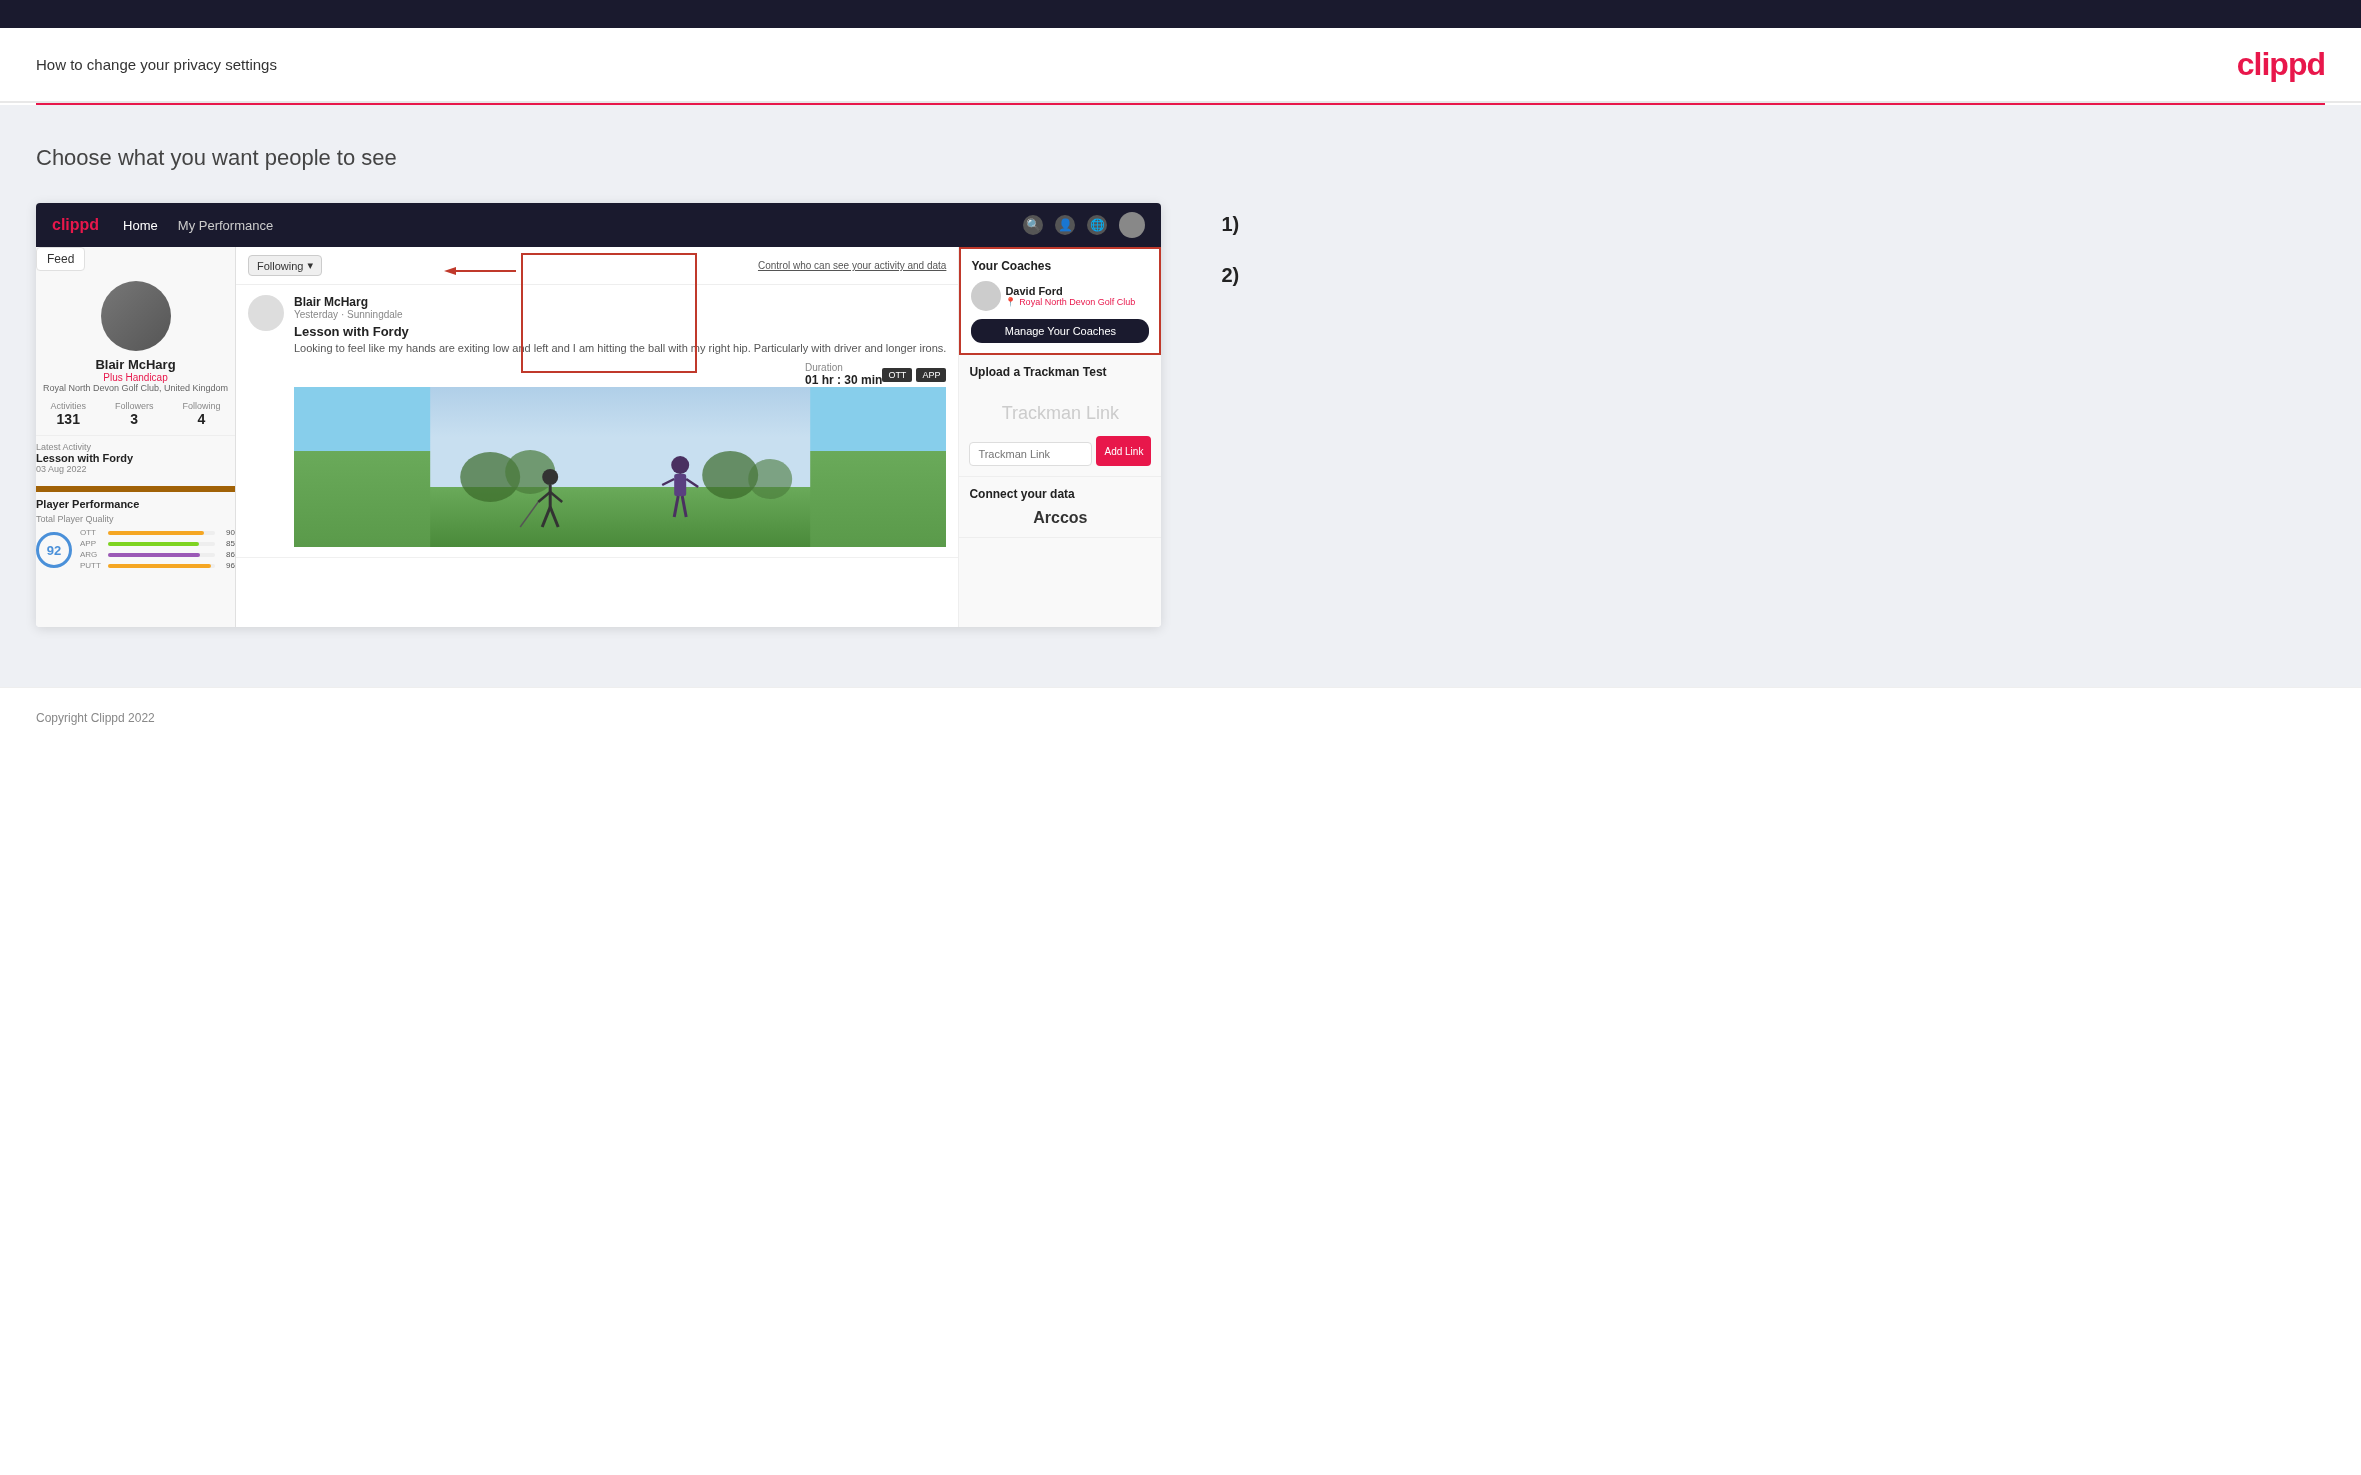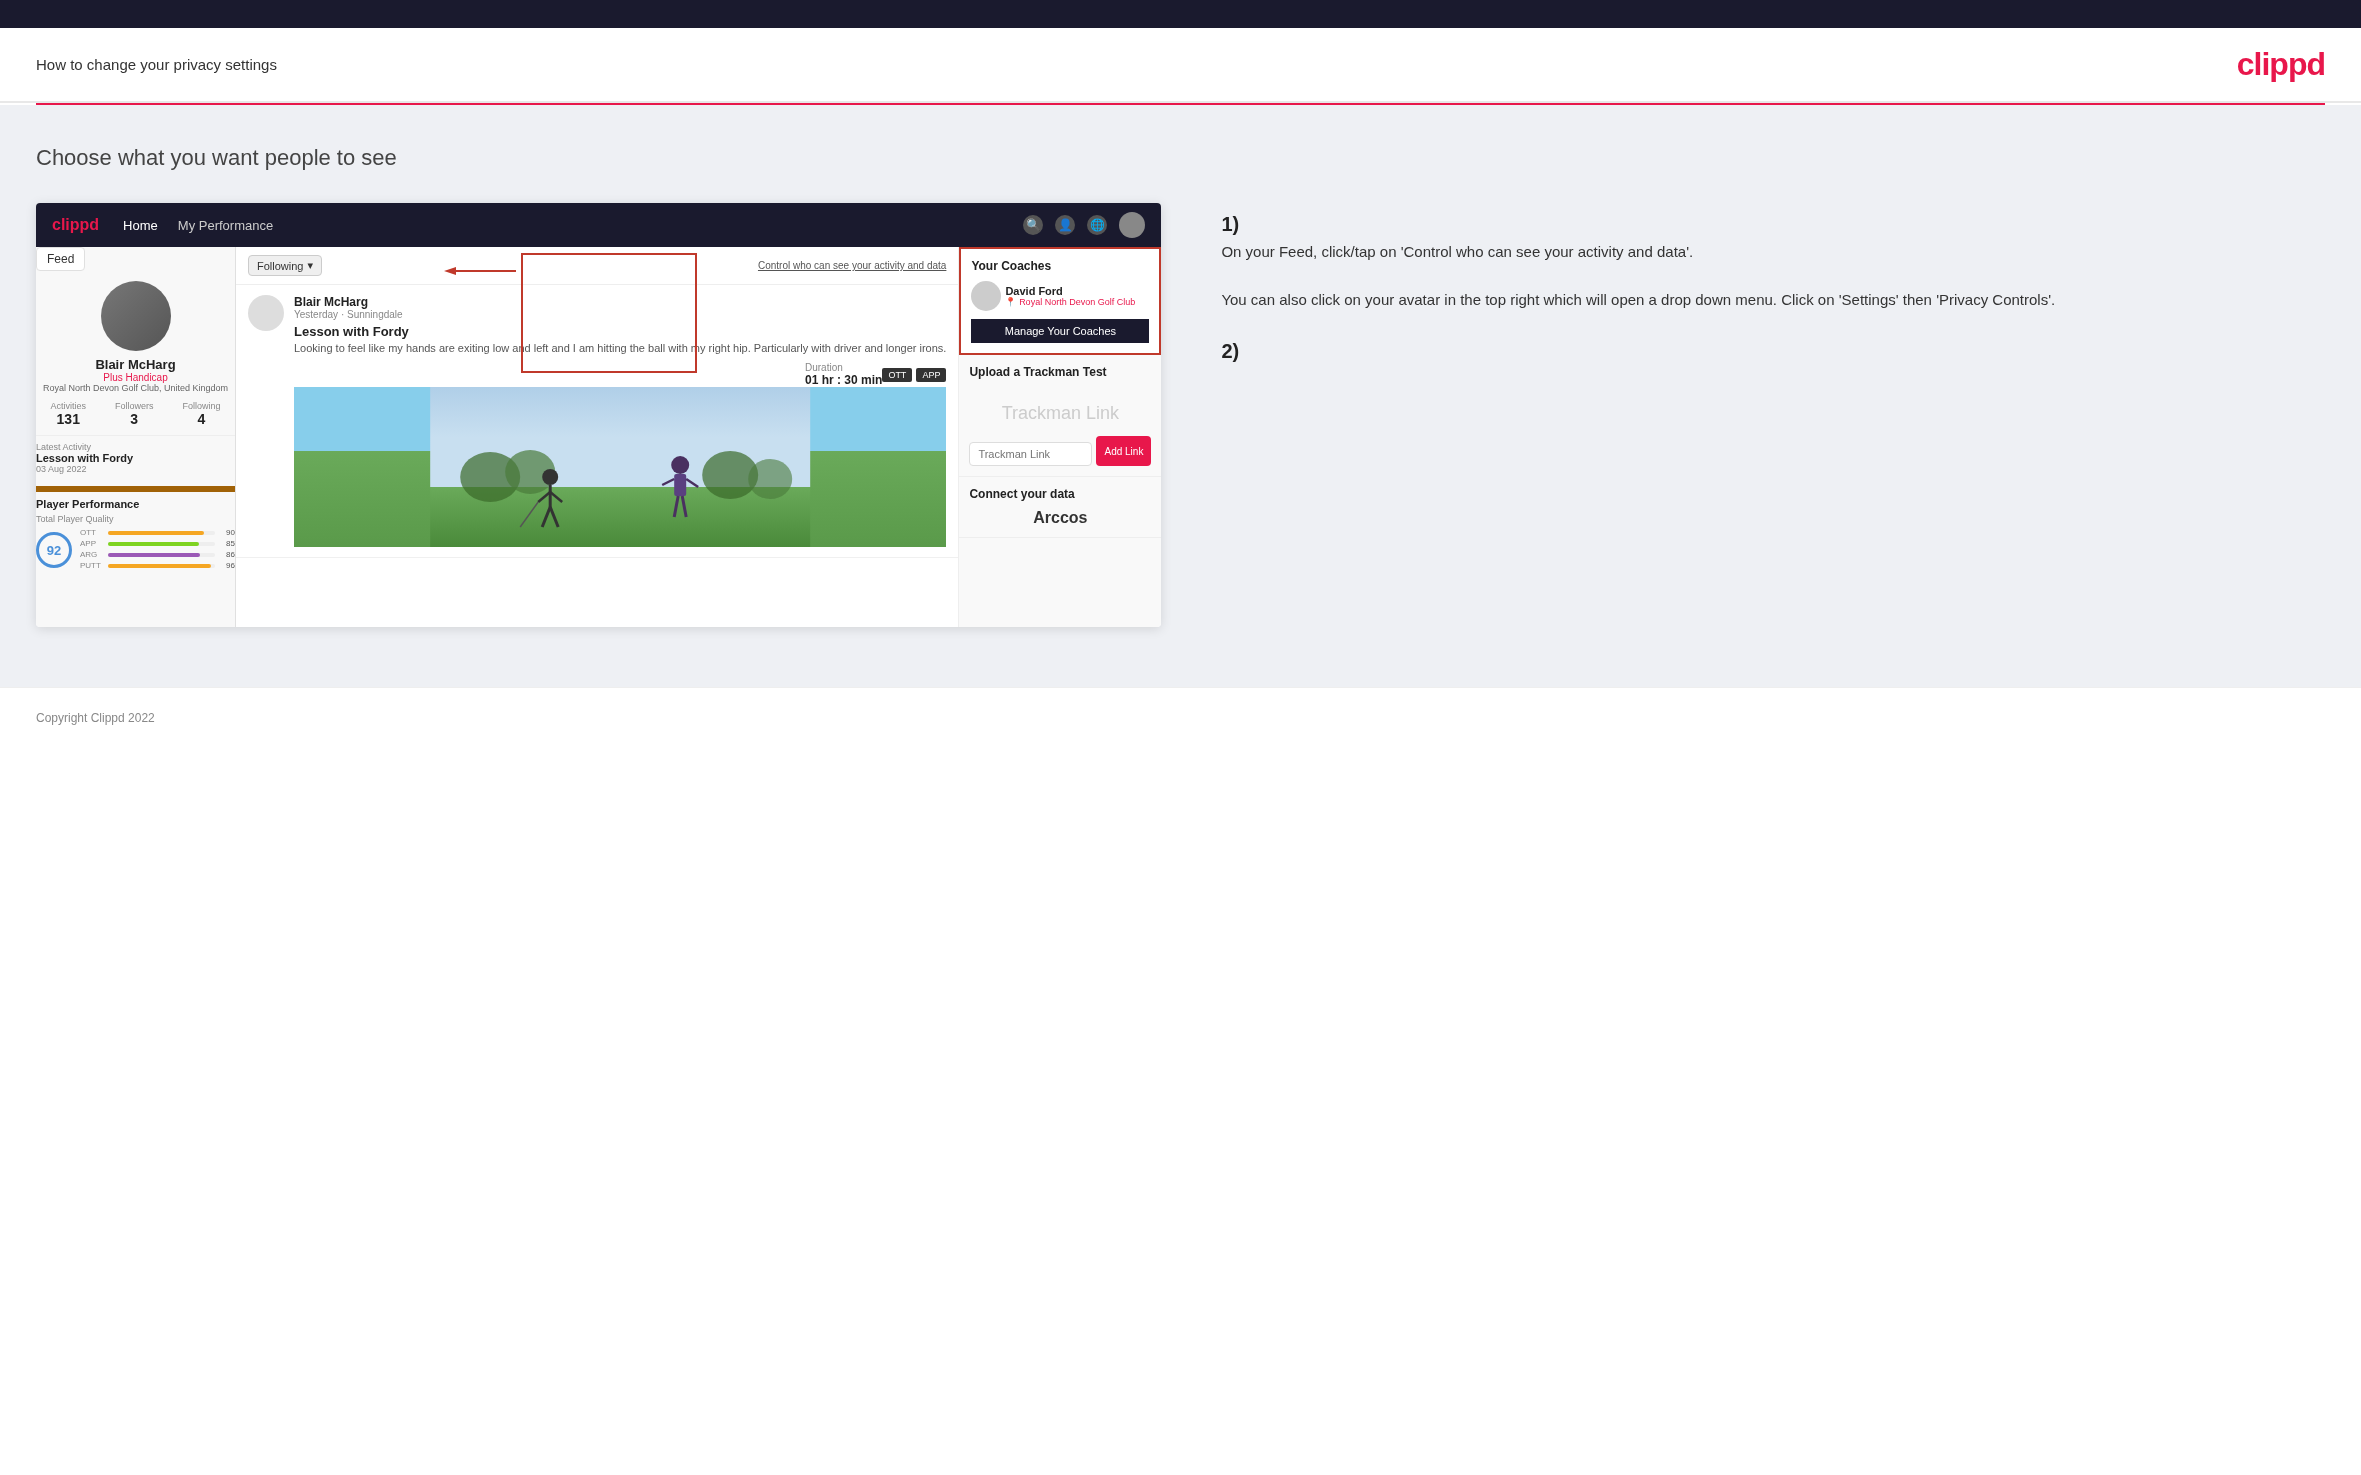--- a/index.html
+++ b/index.html
@@ -74,21 +74,21 @@
     .activity-tags { display: flex; gap: 4px; float: right; }
     .tag { background: #333; color: #fff; font-size: 9px; padding: 2px 6px; border-radius: 2px; }
 
     .app-right-panel { width: 203px; background: #f9f9f9; border-left: 1px solid #eee; overflow-y: auto; flex-shrink: 0; }
     .panel-section { padding: 10px 10px; border-bottom: 1px solid #eee; }
     .panel-section-title { font-size: 12px; font-weight: 700; margin-bottom: 8px; }
     .coach-item { display: flex; align-items: center; gap: 4px; margin-bottom: 8px; }
     .coach-avatar { width: 30px; height: 30px; background: #ccc; border-radius: 50%; flex-shrink: 0; }
     .coach-name { font-size: 11px; font-weight: 600; }
     .coach-club { font-size: 9px; color: #e8174b; }
-    .manage-btn { background: #1a1a2e; color: #fff; border: none; border-radius: 0; padding: 6px 10px; font-size: 11px; width: 100%; cursor: pointer; }
+    .manage-btn { background: #1a1a2e; color: #fff; border: none; border-radius: 11px; padding: 6px 10px; font-size: 11px; width: 100%; cursor: pointer; }
     .trackman-input { width: 100%; border: 1px solid #ddd; border-radius: 4px; padding: 5px 8px; font-size: 11px; margin-top: 6px; color: #bbb; }
     .add-link-btn { background: #e8174b; color: #fff; border: none; border-radius: 4px; padding: 4px 8px; font-size: 10px; cursor: pointer; }
     .trackman-row { display: flex; gap: 4px; margin-top: 4px; }
     .trackman-placeholder { font-size: 18px; font-weight: 300; color: #ccc; text-align: center; padding: 16px 0 8px; }
     .connect-title { font-size: 16px; font-weight: 700; text-align: center; color: #333; }
 
     
     .instructions { flex: 1; padding: 10px 0 0 20px; }
     .instruction-item { margin-bottom: 28px; }
     .instruction-num { font-size: 20px; font-weight: 600; color: #222; margin-bottom: 4px; }
@@ -315,24 +315,20 @@
         <rect x="486" y="51" width="174" height="118" fill="none" stroke="#c0392b" stroke-width="2"></rect>
 
         <line x1="480" y1="68" x2="420" y2="68" stroke="#c0392b" stroke-width="2"></line>
         <polygon points="420,64 408,68 420,72" fill="#c0392b"></polygon>
       </svg>
     </div>
 
     <div class="instructions">
       <div class="instruction-item">
         <div class="instruction-num">1)</div>
-        <div class="instruction-text">
-          On your Feed, click/tap on 'Control who can see your activity and data'.<br><br>
-          You can also click on your avatar in the top right which will open a drop down menu. Click on 'Settings' then 'Privacy Controls'.
-        </div>
       </div>
       <div class="instruction-item">
         <div class="instruction-num">2)</div>
       </div>
     </div>
   </div>
 </div>
 
 <div class="footer">
   <span class="footer-text">Copyright Clippd 2022</span>

